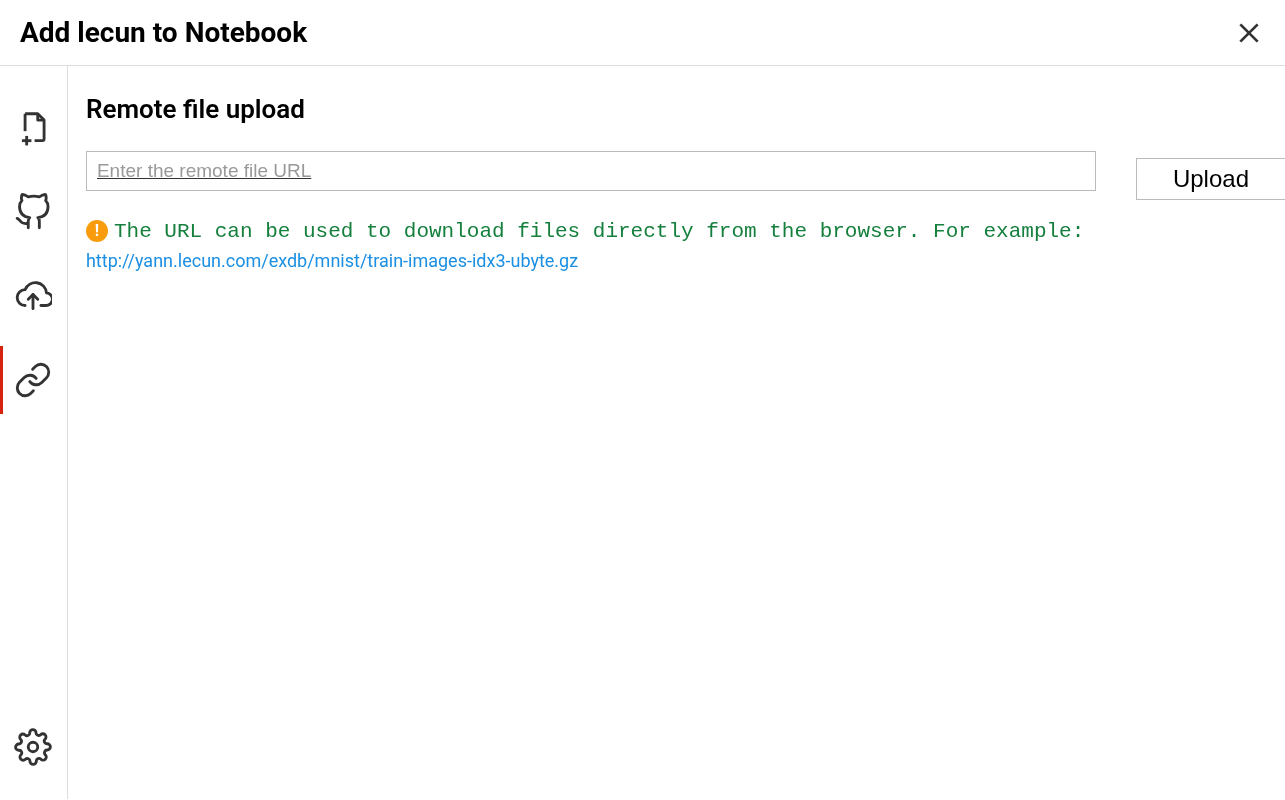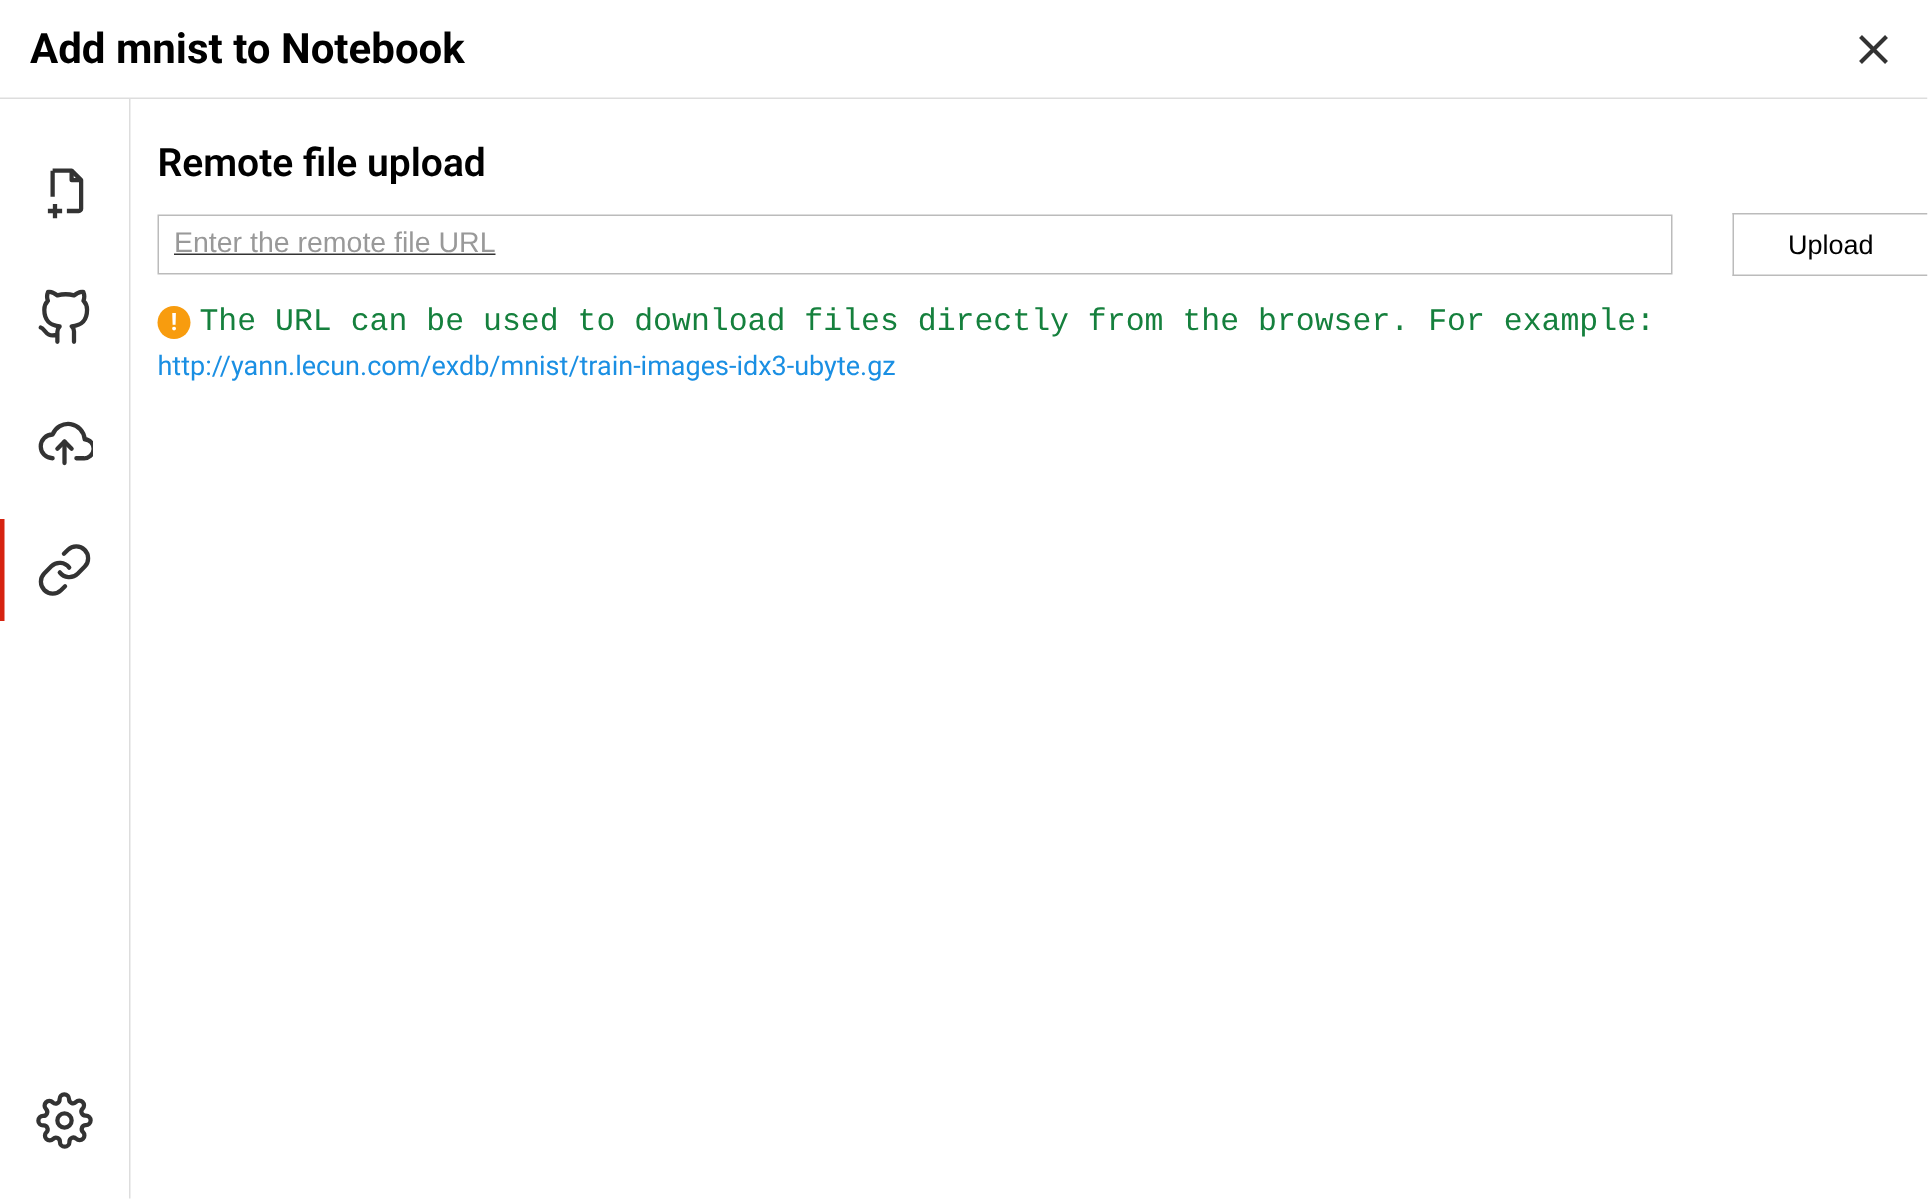--- a/index.html
+++ b/index.html
@@ -106,23 +106,24 @@
       text-decoration: underline;
     }
     .url-input::placeholder {
       color: #999;
     }
     .upload-btn {
       height: 42px;
       padding: 0 36px;
       border: 1px solid #bbb;
       background: #fff;
-      font-size: 18px;
+      font-size: 24px;
       cursor: pointer;
       border-right: none;
+      margin-top: 16px;
     }
     .info-row {
       display: flex;
       align-items: flex-start;
       gap: 6px;
       font-size: 21px;
       line-height: 1.5;
       flex-wrap: wrap;
     }
     .info-icon {
@@ -152,21 +153,21 @@
       font-size: 18px;
     }
     .info-block {
       max-width: 1010px;
     }
   </style>
 </head>
 <body>
 
 <div class="header">
-  <h1>Add mnist to Notebook</h1>
+  <h1>Add lecun to Notebook</h1>
   <div class="close-btn">
     <svg viewBox="0 0 24 24" fill="none" stroke="currentColor" stroke-width="2.5">
       <line x1="4" y1="4" x2="20" y2="20"></line>
       <line x1="20" y1="4" x2="4" y2="20"></line>
     </svg>
   </div>
 </div>
 
 <div class="body">
   <div class="sidebar">

